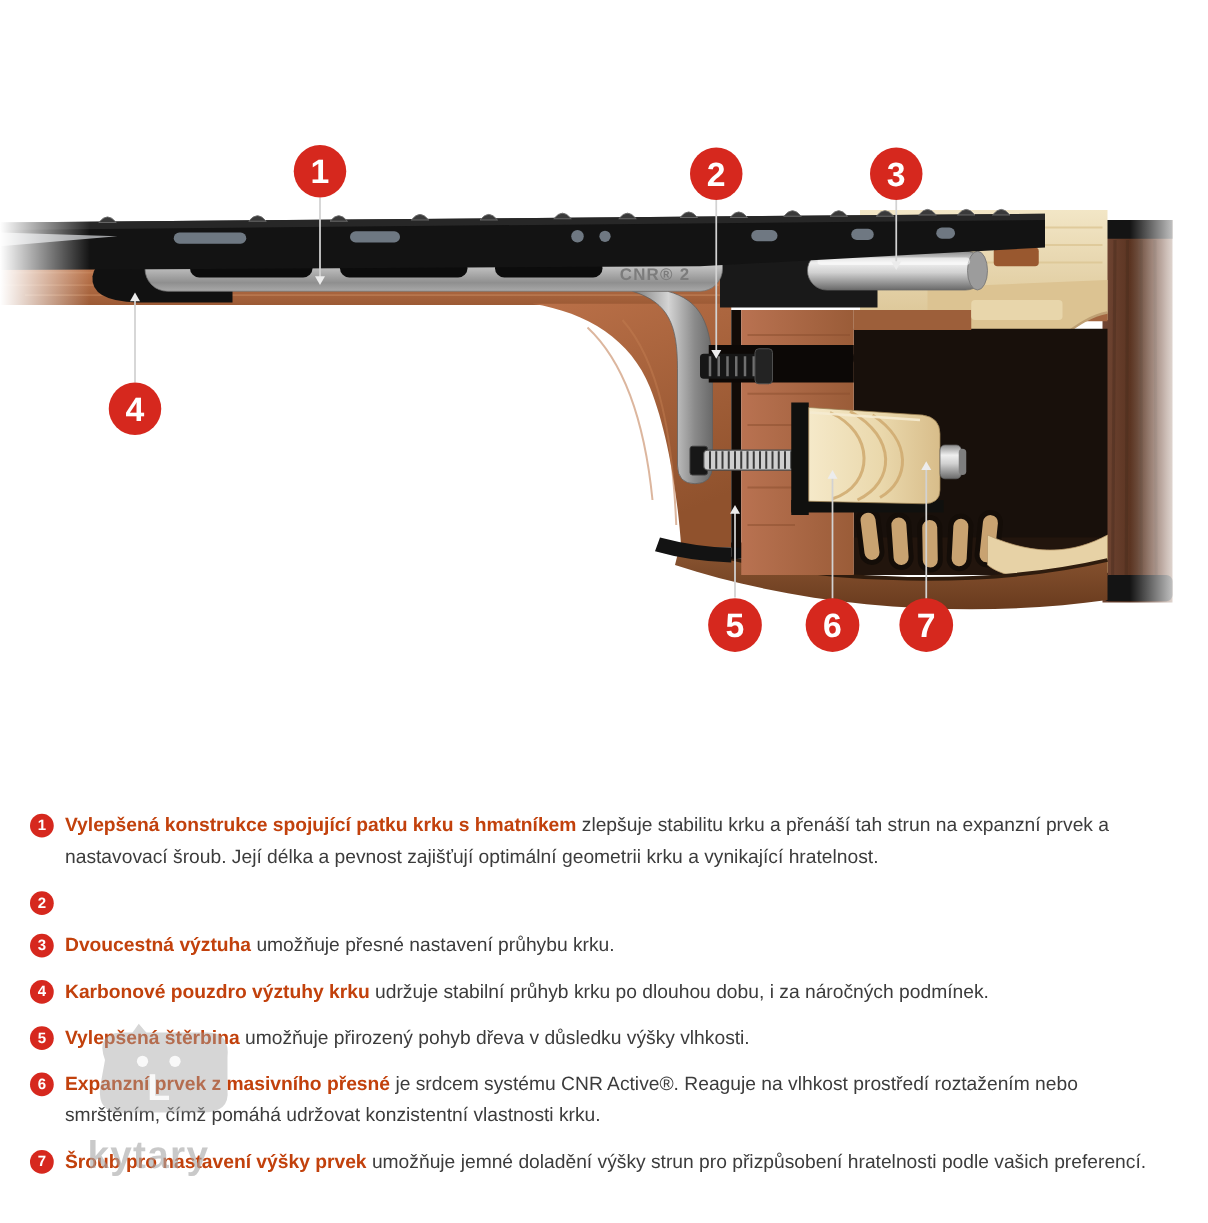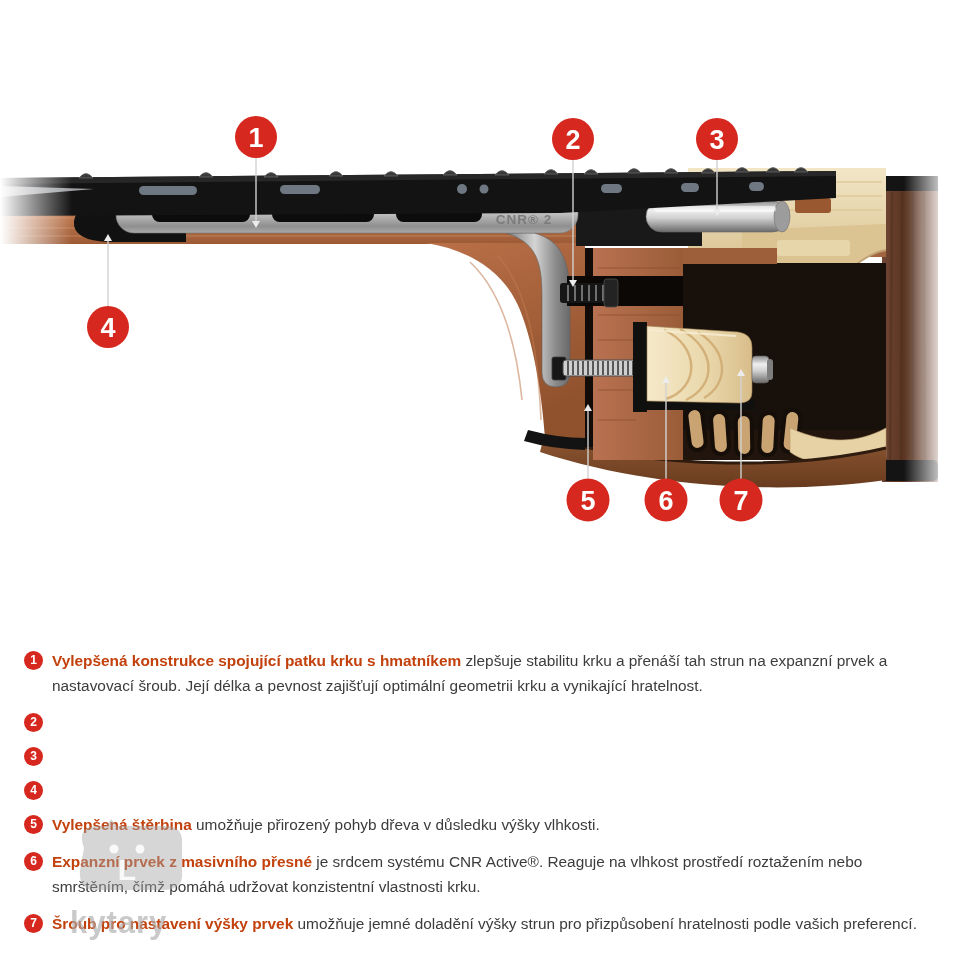--- a/index.html
+++ b/index.html
@@ -301,25 +301,33 @@
     <div class="legend-item">
       <span class="legend-bullet">
         <span>2</span>
       </span>
     </div>
 
     <div class="legend-item">
       <span class="legend-bullet">
         <span>3</span>
       </span>
+      <span class="legend-text">
+        <b>Dvoucestná výztuha</b>
+        <span> umožňuje přesné nastavení průhybu krku.</span>
+      </span>
     </div>
 
     <div class="legend-item">
       <span class="legend-bullet">
         <span>4</span>
+      </span>
+      <span class="legend-text">
+        <b>Karbonové pouzdro výztuhy krku</b>
+        <span> udržuje stabilní průhyb krku po dlouhou dobu, i za náročných podmínek.</span>
       </span>
     </div>
 
     <div class="legend-item">
       <span class="legend-bullet">
         <span>5</span>
       </span>
       <span class="legend-text">
         <b>Vylepšená štěrbina</b>
         <span> umožňuje přirozený pohyb dřeva v důsledku výšky vlhkosti.</span>

